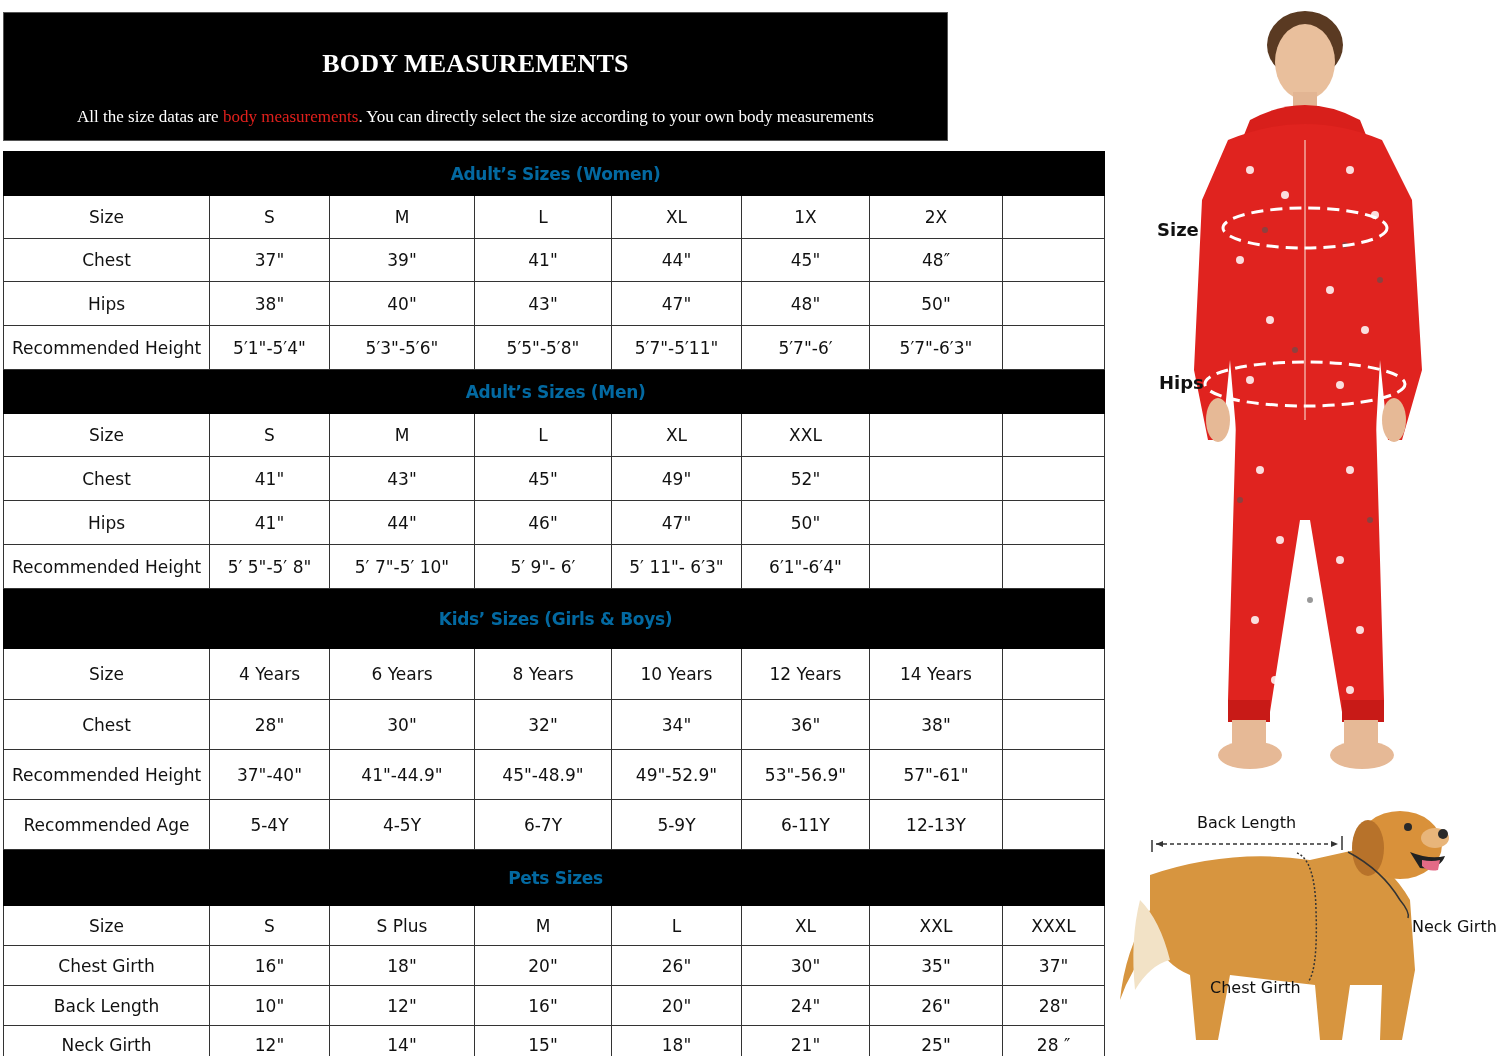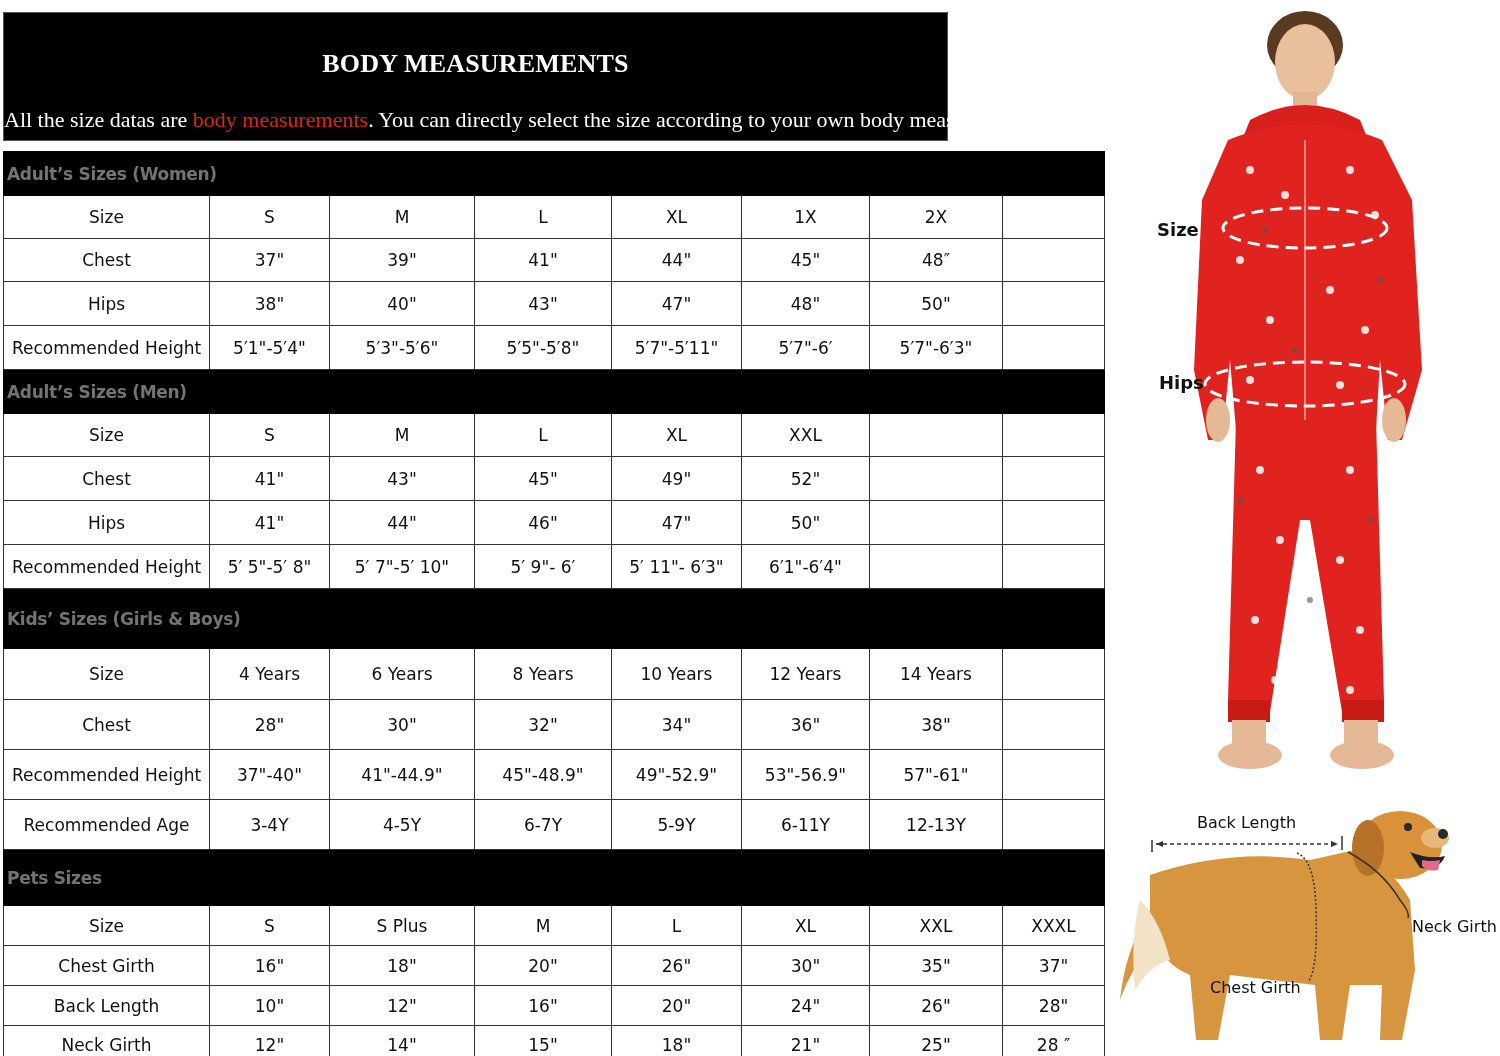--- a/index.html
+++ b/index.html
@@ -9,35 +9,35 @@
     position: absolute; left: 3px; top: 12px; width: 945px; height: 129px;
     background: #000; color: #fff; border: 1px solid #555; box-sizing: border-box;
     font-family: "Liberation Serif", "DejaVu Serif", serif;
   }
   .title-box .main-title {
     position: absolute; left: 0; right: 0; top: 36px; text-align: center;
     font-size: 26px; font-weight: bold; letter-spacing: 0.2px;
   }
   .title-box .subtitle {
     position: absolute; left: 0; right: 0; top: 94px; text-align: center;
-    font-size: 22px; white-space: nowrap;
+    font-size: 17px; white-space: nowrap;
   }
   .title-box .subtitle .highlight { color: #e0201c; }
 
   table.chart {
     position: absolute; left: 3px; top: 151px; width: 1101px;
     border-collapse: collapse; table-layout: fixed;
     font-family: "DejaVu Sans", sans-serif; font-size: 17px; color: #111;
   }
   table.chart td {
     border: 1.5px solid #333; text-align: center; vertical-align: middle;
     padding: 0; overflow: hidden; white-space: nowrap;
   }
   table.chart tr.section-header td {
-    background: #000; color: #737373; text-align: left; font-weight: bold;
+    background: #000; color: #0369a1; text-align: center; font-weight: bold;
     font-size: 17px; padding-left: 3px; border-color: #000; letter-spacing: -0.3px;
   }
   table.chart td.label { font-size: 17px; }
 
   .side-panel { position: absolute; left: 1110px; top: 0; width: 390px; height: 1056px; }
   .side-label { position: absolute; font-family: "DejaVu Sans", sans-serif; font-weight: bold; font-size: 18px; color: #111; }
   .dog-label { position: absolute; font-family: "DejaVu Sans", sans-serif; font-size: 16px; color: #111; }
 </style>
 </head>
 <body>
@@ -173,21 +173,21 @@
         <td>37"-40"</td>
         <td>41"-44.9"</td>
         <td>45"-48.9"</td>
         <td>49"-52.9"</td>
         <td>53"-56.9"</td>
         <td>57"-61"</td>
         <td></td>
       </tr>
       <tr style="height: 50px;">
         <td class="label">Recommended Age</td>
-        <td>3-4Y</td>
+        <td>5-4Y</td>
         <td>4-5Y</td>
         <td>6-7Y</td>
         <td>5-9Y</td>
         <td>6-11Y</td>
         <td>12-13Y</td>
         <td></td>
       </tr>
       <tr class="section-header" style="height: 56px;">
         <td colspan="8">Pets Sizes</td>
       </tr>

